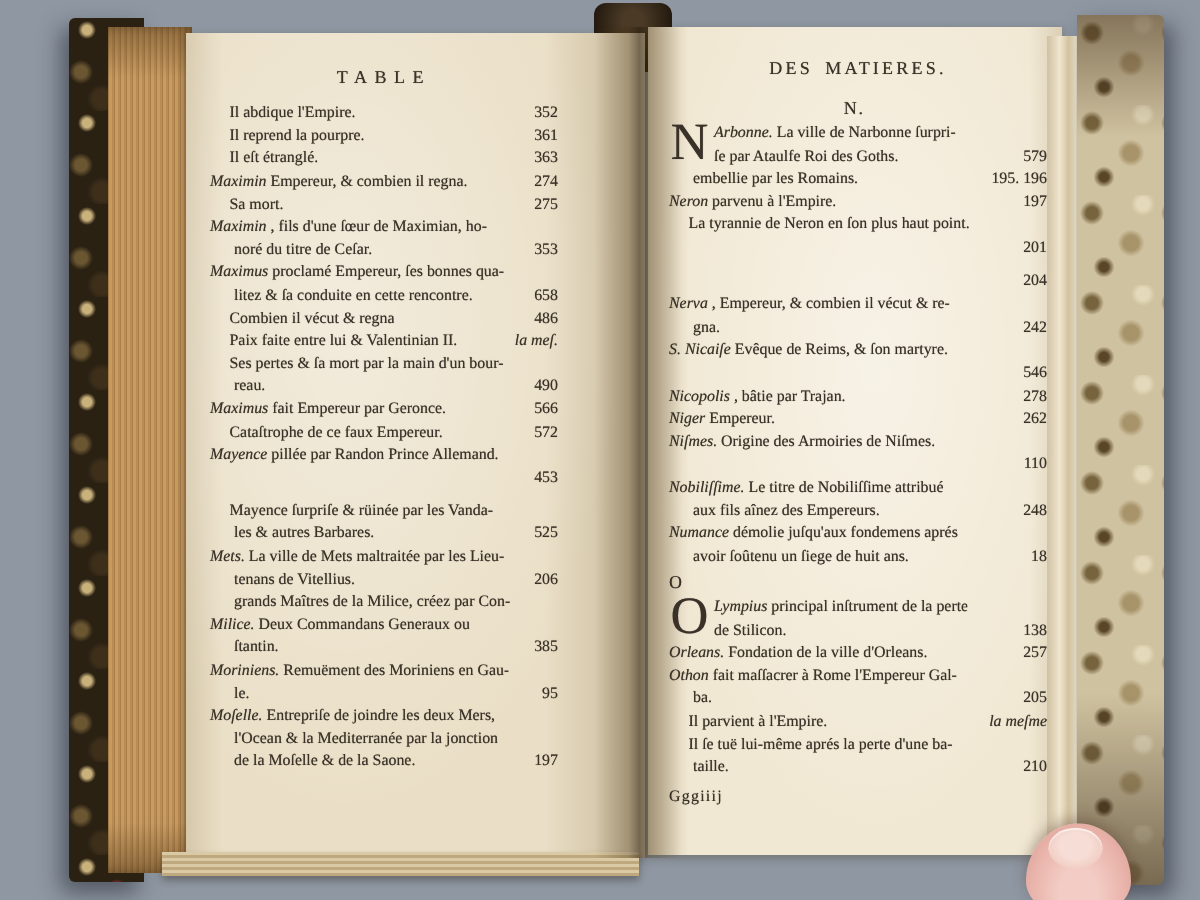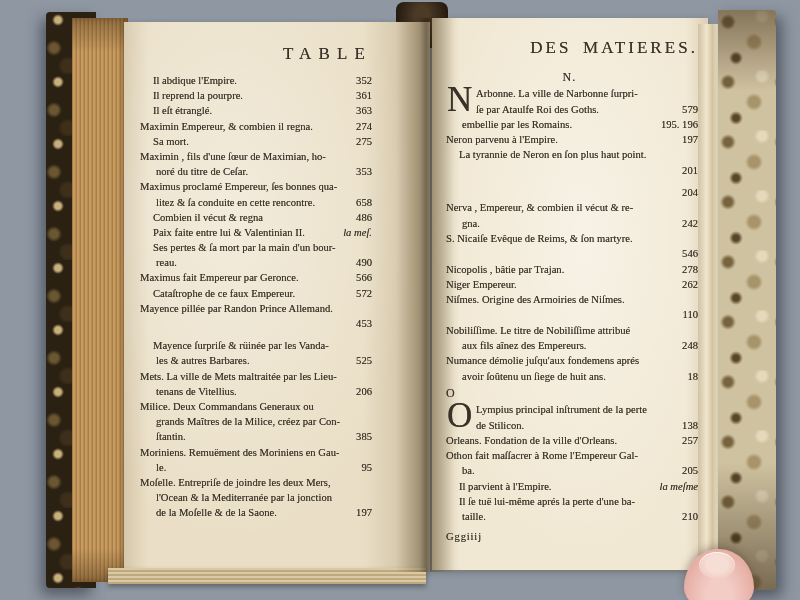--- a/index.html
+++ b/index.html
@@ -54,27 +54,27 @@
       radial-gradient(circle at 44px 6px,#e4d9ba 4px,rgba(228,217,186,0) 8px);
     background-size:auto,54px 60px,54px 60px,54px 60px,54px 60px;
     box-shadow:6px 7px 14px rgba(25,30,40,.5);}
   .gutter{position:absolute;left:396px;top:18px;width:58px;height:554px;pointer-events:none;
     background:linear-gradient(90deg,rgba(70,50,20,0),rgba(70,50,20,.30) 40%,rgba(35,25,12,.5) 52%,rgba(70,50,20,.28) 64%,rgba(70,50,20,0));}
   
   .text-block{position:absolute;color:var(--ink,#3a3228);
     text-shadow:0 0 .5px rgba(48,40,28,.65);}
   .text-left{left:140px;top:44px;width:232px;}
   .text-right{left:446px;top:38px;width:252px;}
-  .page-heading{text-align:right;font-size:17px;letter-spacing:.42em;
+  .page-heading{text-align:center;font-size:12px;letter-spacing:.42em;
     margin-bottom:9px;white-space:nowrap;}
   .heading-right{letter-spacing:.18em;word-spacing:.25em;margin-bottom:12px;}
   .line{display:flex;align-items:baseline;position:relative;
     font-size:10.6px;height:15.2px;line-height:15.2px;}
   .text-right .line{height:15.3px;line-height:15.3px;}
-  .lead{white-space:pre;}
+  .lead{font-style:italic;white-space:pre;}
   .txt{white-space:pre;min-width:0;overflow:hidden;}
   .num{margin-left:auto;padding-left:5px;white-space:pre;}
   .it{font-style:italic;}
   .sub{padding-left:13px;}
   .cont{padding-left:16px;}
   .gap{margin-top:7px;flex-direction:column;}
   .drop1,.drop2{padding-left:30px;}
   .initial{position:absolute;left:1px;top:-4px;font-size:35px;line-height:1;}
   .section{margin:2px 0 1px;}
   .section .num,.sig .num{margin-left:0;}
@@ -247,31 +247,31 @@
           <span class="num"></span>
         </div>
 
         <div class="line cont">
           <span class="initial"></span>
           <span class="lead"></span>
           <span class="txt">tenans de Vitellius.</span>
           <span class="num">206</span>
         </div>
 
+        <div class="line cont">
+          <span class="initial"></span>
+          <span class="lead"></span>
+          <span class="txt">grands Maîtres de la Milice, créez par Con-</span>
+          <span class="num"></span>
+        </div>
+
         <div class="line main">
           <span class="initial"></span>
           <span class="lead">Milice.</span>
           <span class="txt"> Deux Commandans Generaux ou</span>
-          <span class="num"></span>
-        </div>
-
-        <div class="line cont">
-          <span class="initial"></span>
-          <span class="lead"></span>
-          <span class="txt">grands Maîtres de la Milice, créez par Con-</span>
           <span class="num"></span>
         </div>
 
         <div class="line cont">
           <span class="initial"></span>
           <span class="lead"></span>
           <span class="txt">ſtantin.</span>
           <span class="num">385</span>
         </div>
 

